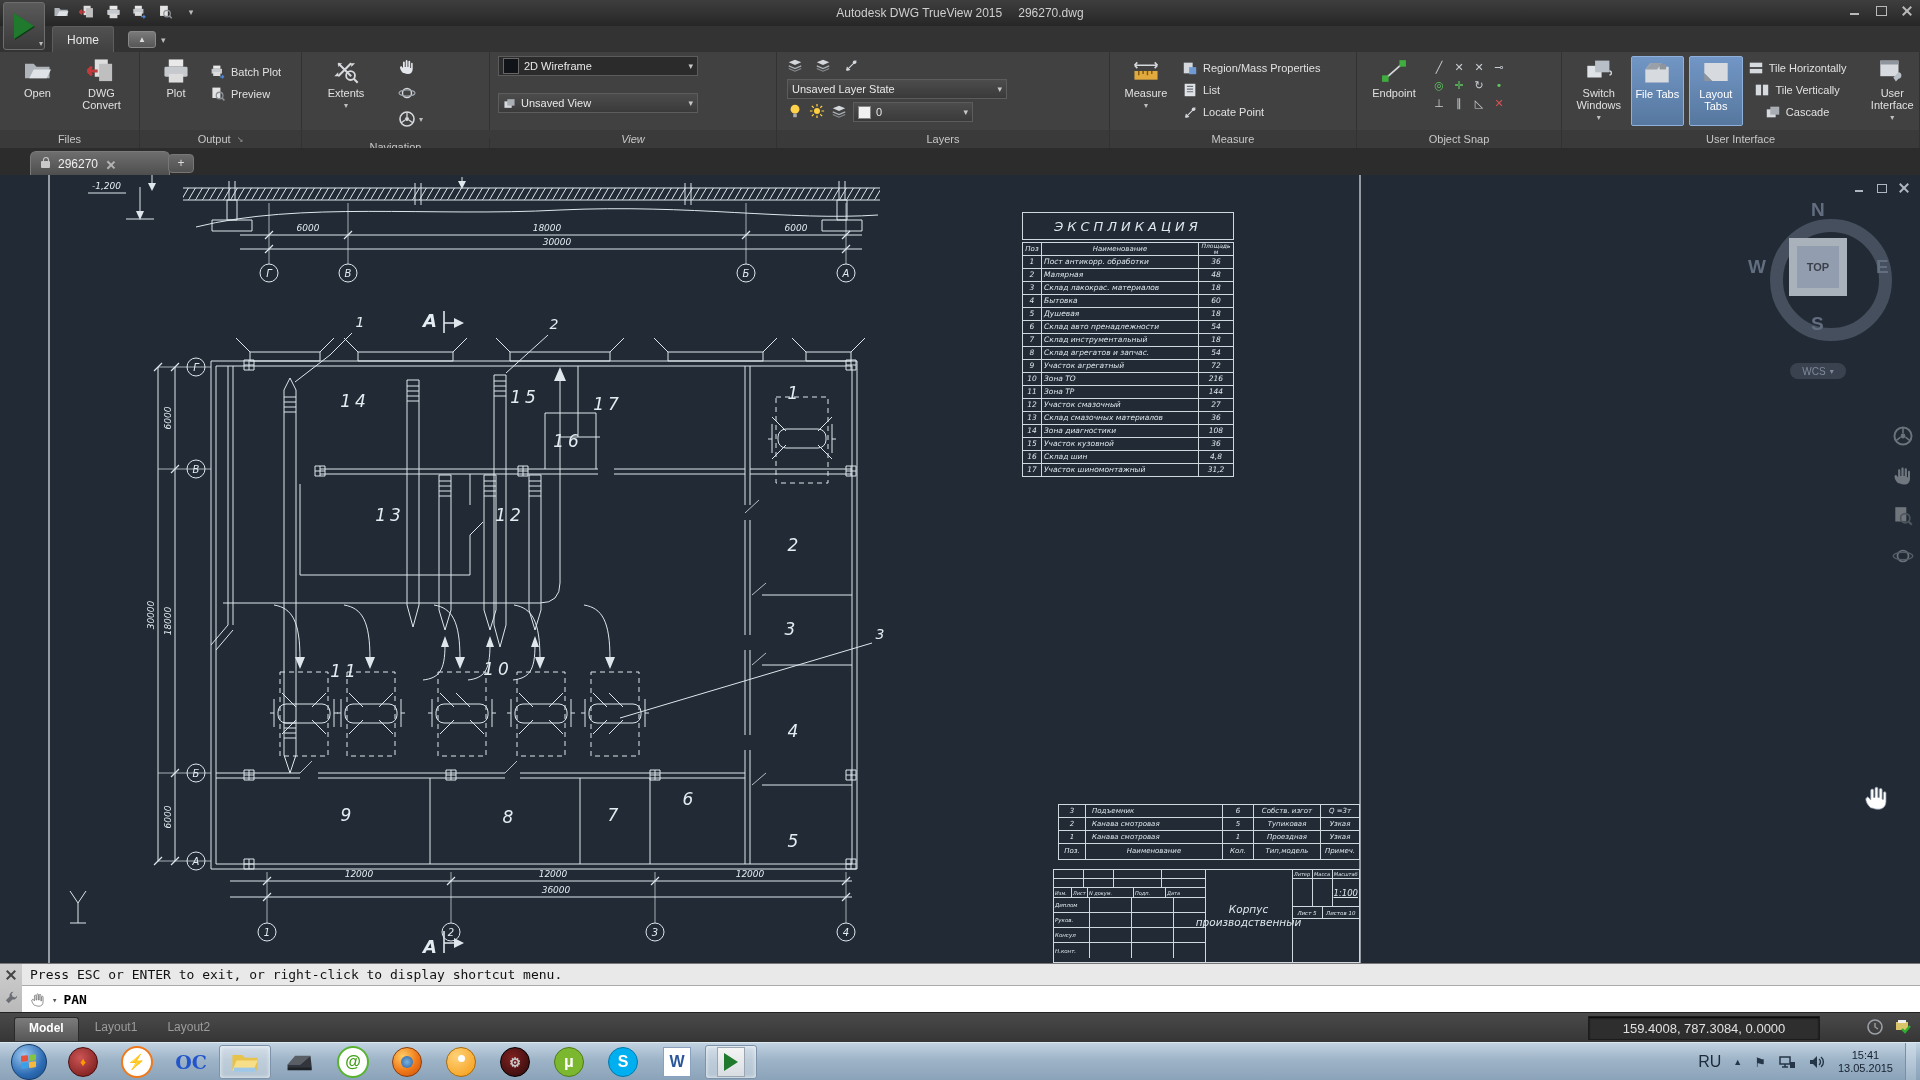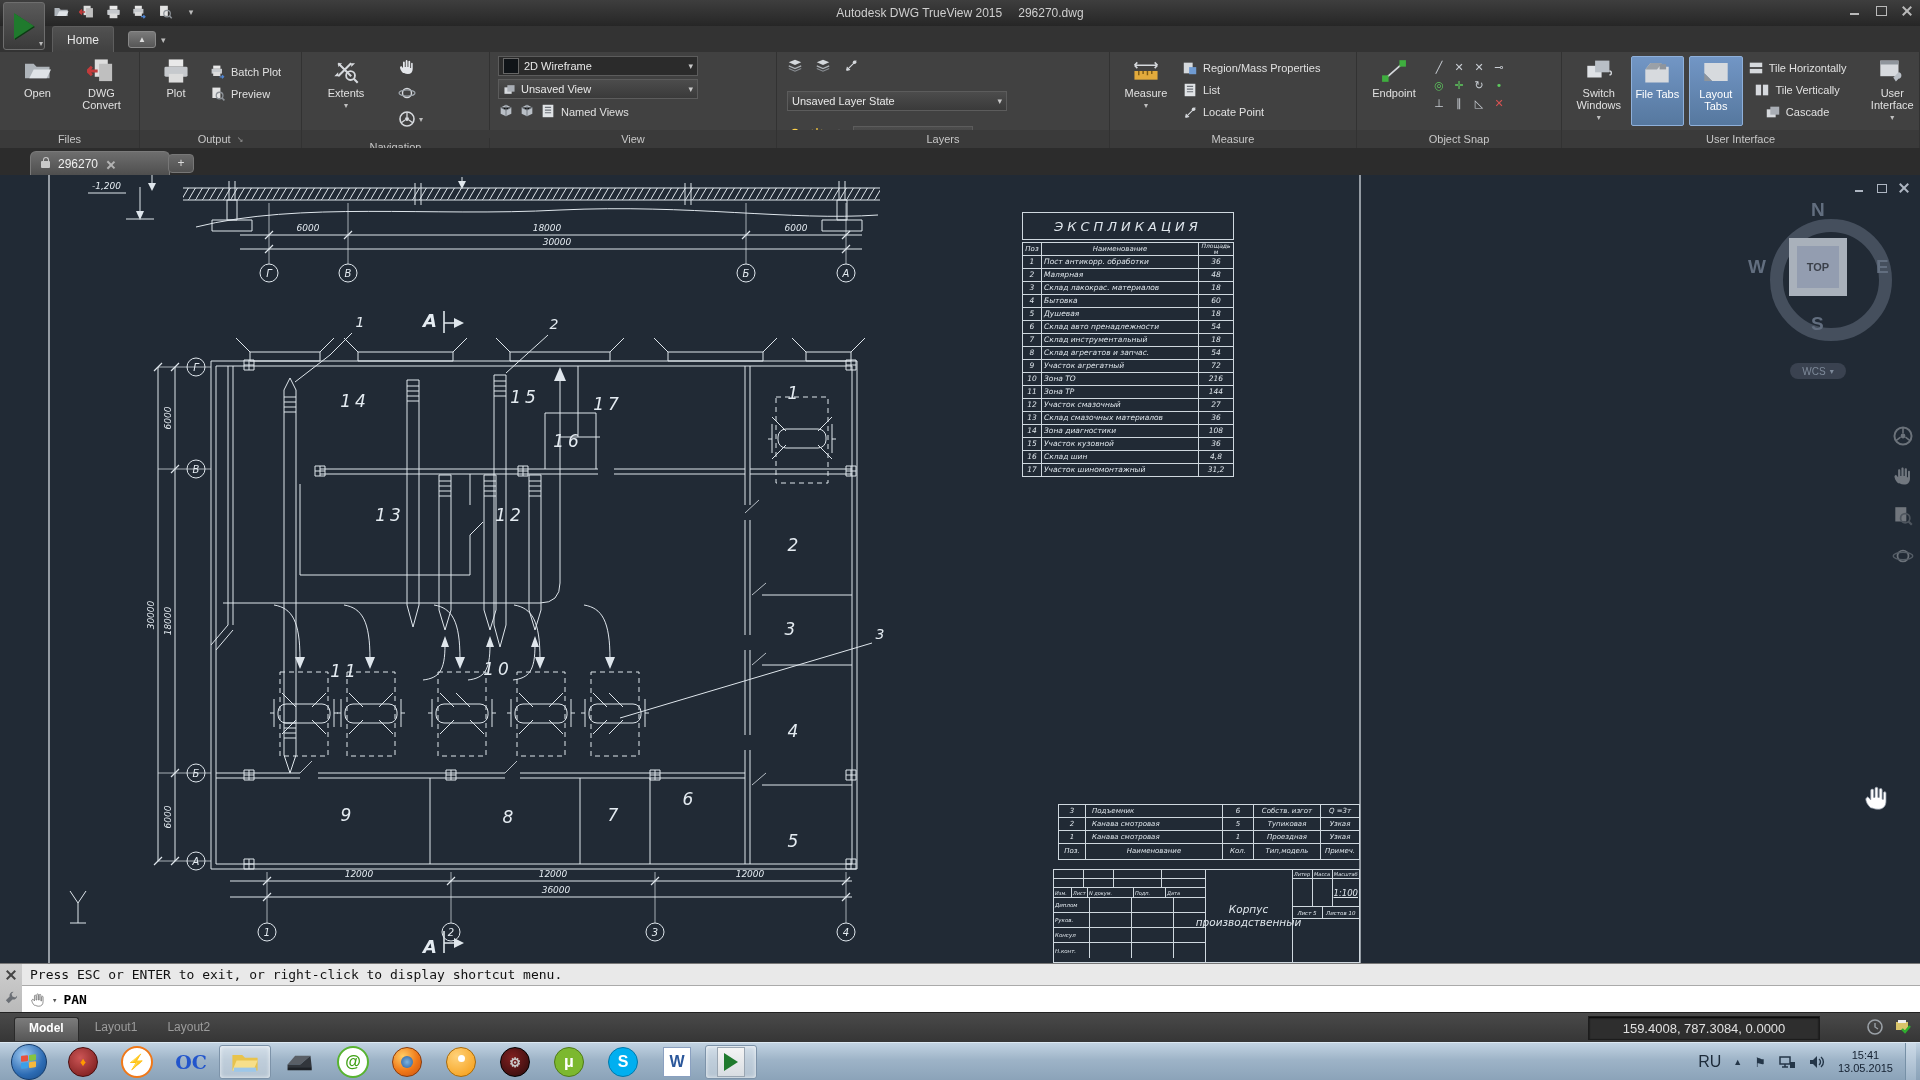--- a/index.html
+++ b/index.html
@@ -422,21 +422,21 @@
         <span style="display:flex;align-items:center;gap:3px;">
             <svg class="ic" width="18" height="18">
               <use href="#i-wheel"></use>
             </svg>
             <span style="color:#bbb;font-size:8px;">▾</span>
           </span>
       </div>
     </div>
 
     <div class="rpanel" style="width:287px;padding-left:8px;">
-      <div class="col" style="width:200px;gap:3px;">
+      <div class="col" style="width:200px;gap:17px;">
         <div class="combo dark">
           <span class="swatch"></span>
           <span>2D Wireframe</span>
           <span class="caret">▾</span>
         </div>
         <div class="combo">
           <svg class="ic" width="13" height="13">
               <use href="#i-cascade"></use>
             </svg>
           <span>Unsaved View</span>
@@ -451,21 +451,21 @@
               </svg></span>
           <span><svg class="ic" width="15" height="15">
                 <use href="#i-list"></use>
               </svg></span>
           <span>Named Views</span>
         </div>
       </div>
     </div>
 
     <div class="rpanel" style="width:333px;padding-left:10px;">
-      <div class="col" style="width:220px;gap:15px;text-align:right;">
+      <div class="col" style="width:220px;gap:3px;text-align:right;">
         <div class="smallrow" style="gap:12px;">
           <span><svg class="ic" width="16" height="16">
                 <use href="#i-layers"></use>
               </svg></span>
           <span><svg class="ic" width="16" height="16">
                 <use href="#i-layers"></use>
               </svg></span>
           <span><svg class="ic" width="16" height="16">
                 <use href="#i-locate"></use>
               </svg></span>
@@ -600,21 +600,21 @@
     <div class="rlabel" style="width:140px;">
         <span>Files</span>
       </div>
     <div class="rlabel" style="width:162px;">
         <span>Output</span>
         <span style="font-size:8px;color:#9a9a9a;">↘</span>
       </div>
     <div class="rlabel" style="width:188px;margin-top:8px;">
         <span>Navigation</span>
       </div>
-    <div class="rlabel" style="width:287px;">
+    <div class="rlabel" style="width:287px;font-style:italic;">
         <span>View</span>
       </div>
     <div class="rlabel" style="width:333px;">
         <span>Layers</span>
       </div>
     <div class="rlabel" style="width:247px;">
         <span>Measure</span>
       </div>
     <div class="rlabel" style="width:205px;">
         <span>Object Snap</span>

